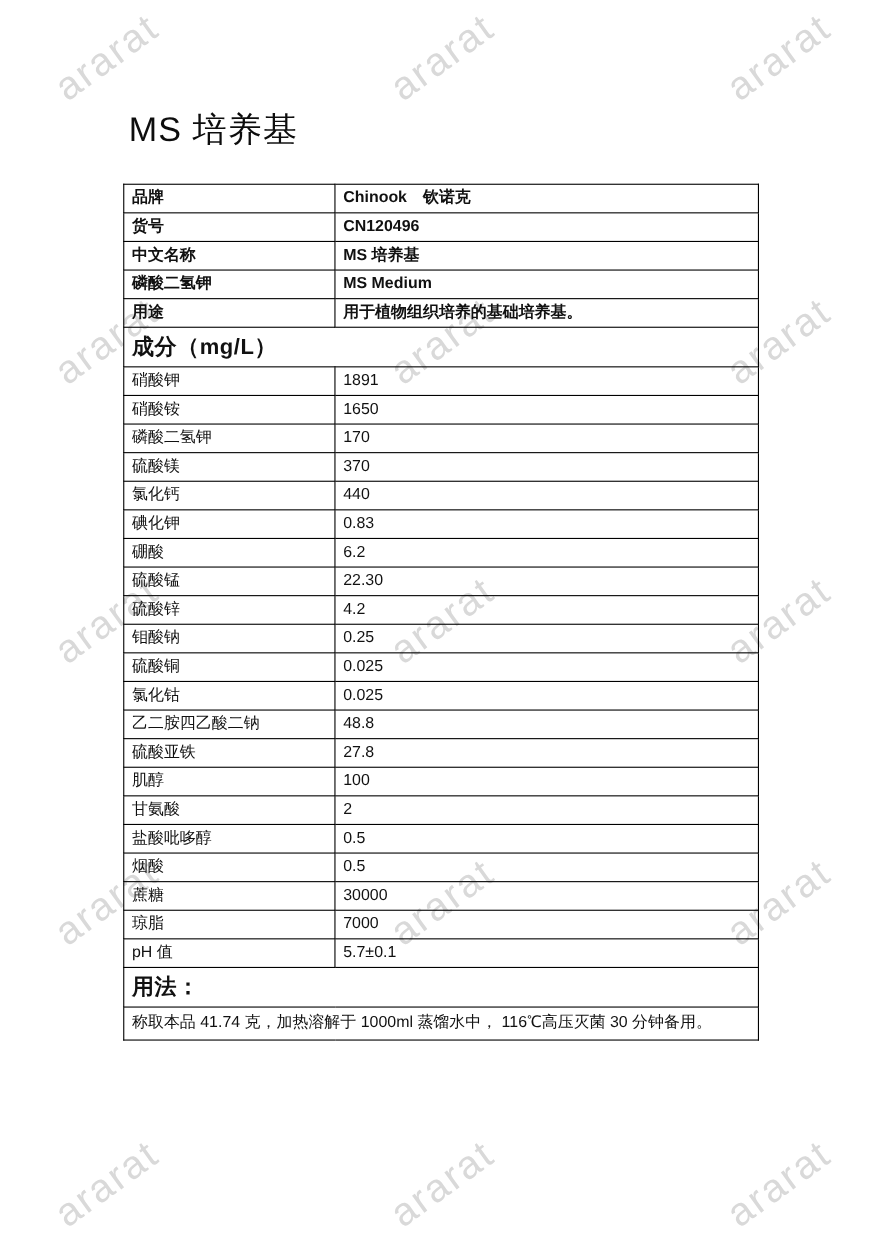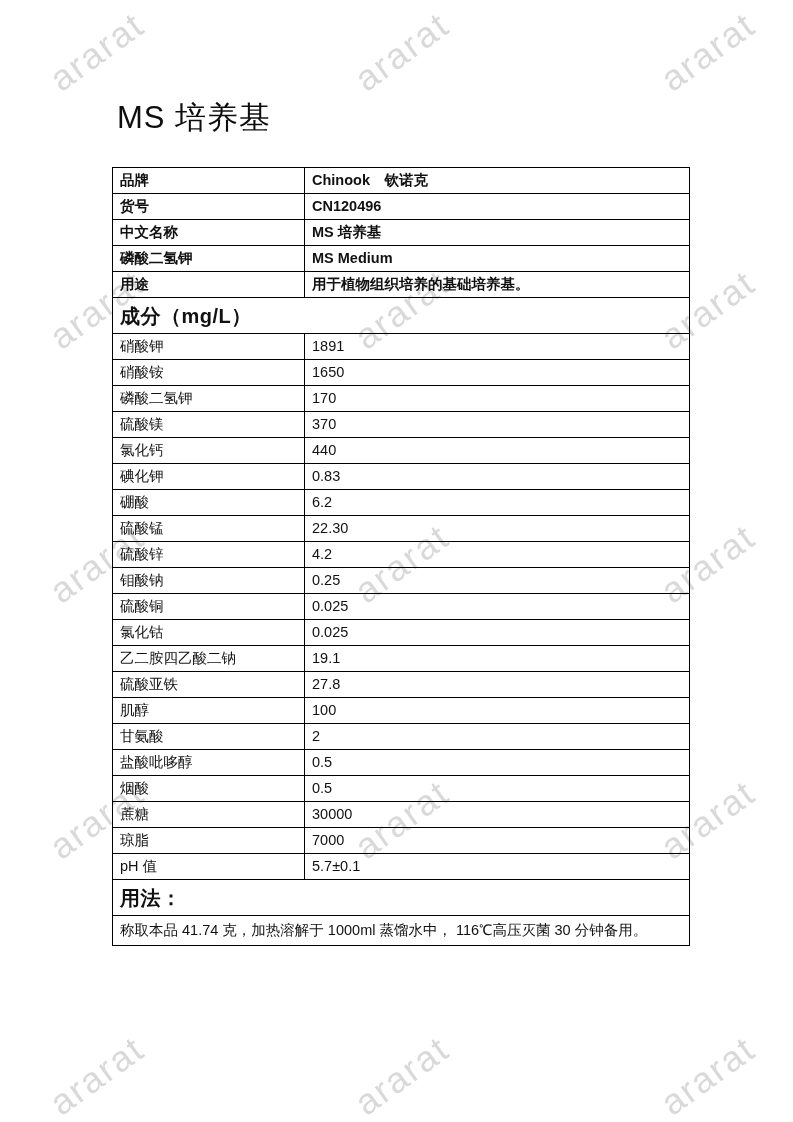--- a/index.html
+++ b/index.html
@@ -158,21 +158,21 @@
       <tr class="comp-row">
         <td>硫酸铜</td>
         <td>0.025</td>
       </tr>
       <tr class="comp-row">
         <td>氯化钴</td>
         <td>0.025</td>
       </tr>
       <tr class="comp-row">
         <td>乙二胺四乙酸二钠</td>
-        <td>19.1</td>
+        <td>48.8</td>
       </tr>
       <tr class="comp-row">
         <td>硫酸亚铁</td>
         <td>27.8</td>
       </tr>
       <tr class="comp-row">
         <td>肌醇</td>
         <td>100</td>
       </tr>
       <tr class="comp-row">

